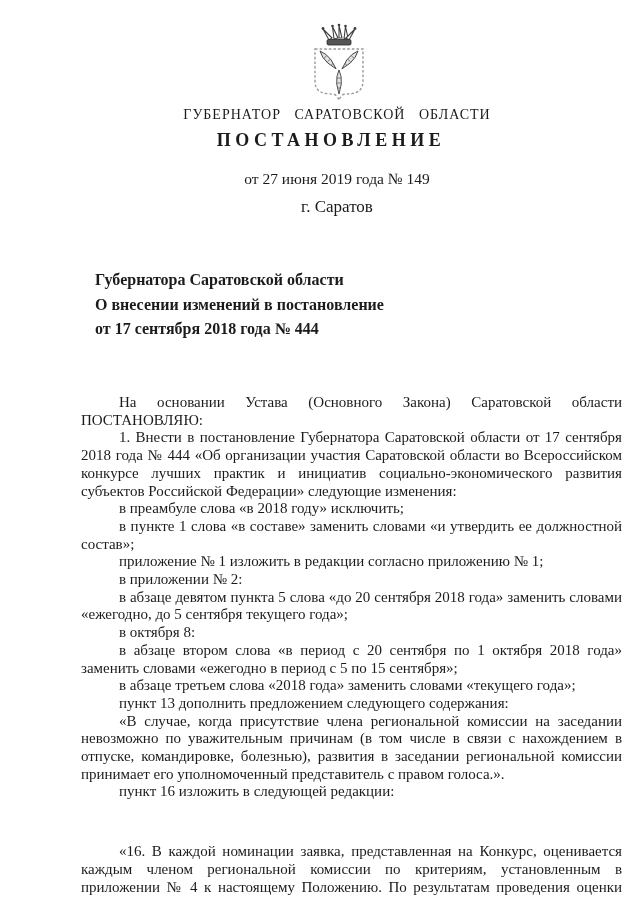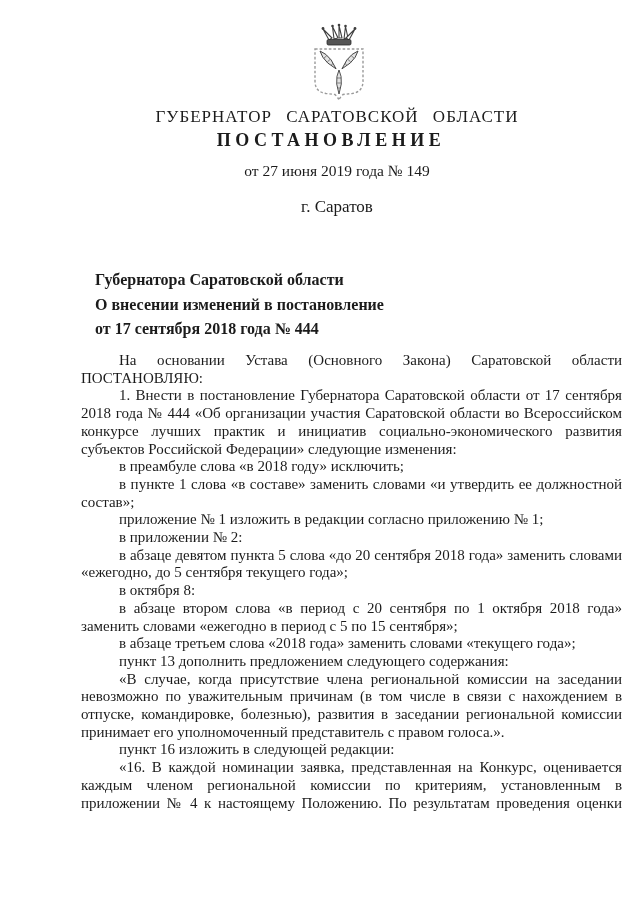--- a/index.html
+++ b/index.html
@@ -9,41 +9,41 @@
     font-family: "Liberation Serif", "DejaVu Serif", serif;
     color: #1b1b1b;
   }
   .page { position: absolute; inset: 0; background: #ffffff; }
 
   .emblem { position: absolute; top: 23px; left: 302px; width: 74px; height: 82px; }
 
   .head { position: absolute; left: 34px; right: 0; top: 0; text-align: center; }
   .authority {
     position: absolute; top: 107px; left: 0; right: 0;
-    font-size: 17px; letter-spacing: 1px; word-spacing: 9px;
+    font-size: 14px; letter-spacing: 1px; word-spacing: 9px;
   }
   .doctype {
     position: absolute; top: 130px; left: 0; right: 12px;
     font-size: 18px; font-weight: bold; letter-spacing: 4.5px;
   }
-  .dateline { position: absolute; top: 162px; left: 0; right: 0; font-size: 15.5px; }
+  .dateline { position: absolute; top: 170px; left: 0; right: 0; font-size: 15.5px; }
   .city     { position: absolute; top: 197px; left: 0; right: 0; font-size: 17px; }
 
   .title {
     position: absolute; top: 268px; left: 95px; right: 40px;
     font-weight: bold; font-size: 16px; line-height: 24.6px;
   }
 
   .body {
     position: absolute; top: 352px; left: 81px; right: 18px;
     font-size: 15px; line-height: 17.7px; text-align: justify;
   }
   .para { margin: 0; }
   .para.indent { text-indent: 38px; }
-  .para.fill { text-align-last: justify; }
+  .para.fill { text-align-last: justify; margin-top: 42px; }
 </style>
 </head>
 <body>
 
 <div class="page">
 
   <div class="emblem">
     <svg viewBox="0 0 74 82" width="74" height="82" xmlns="http://www.w3.org/2000/svg">
 
       <g stroke="#3f3f3f" stroke-width="1.1" fill="#ffffff">

